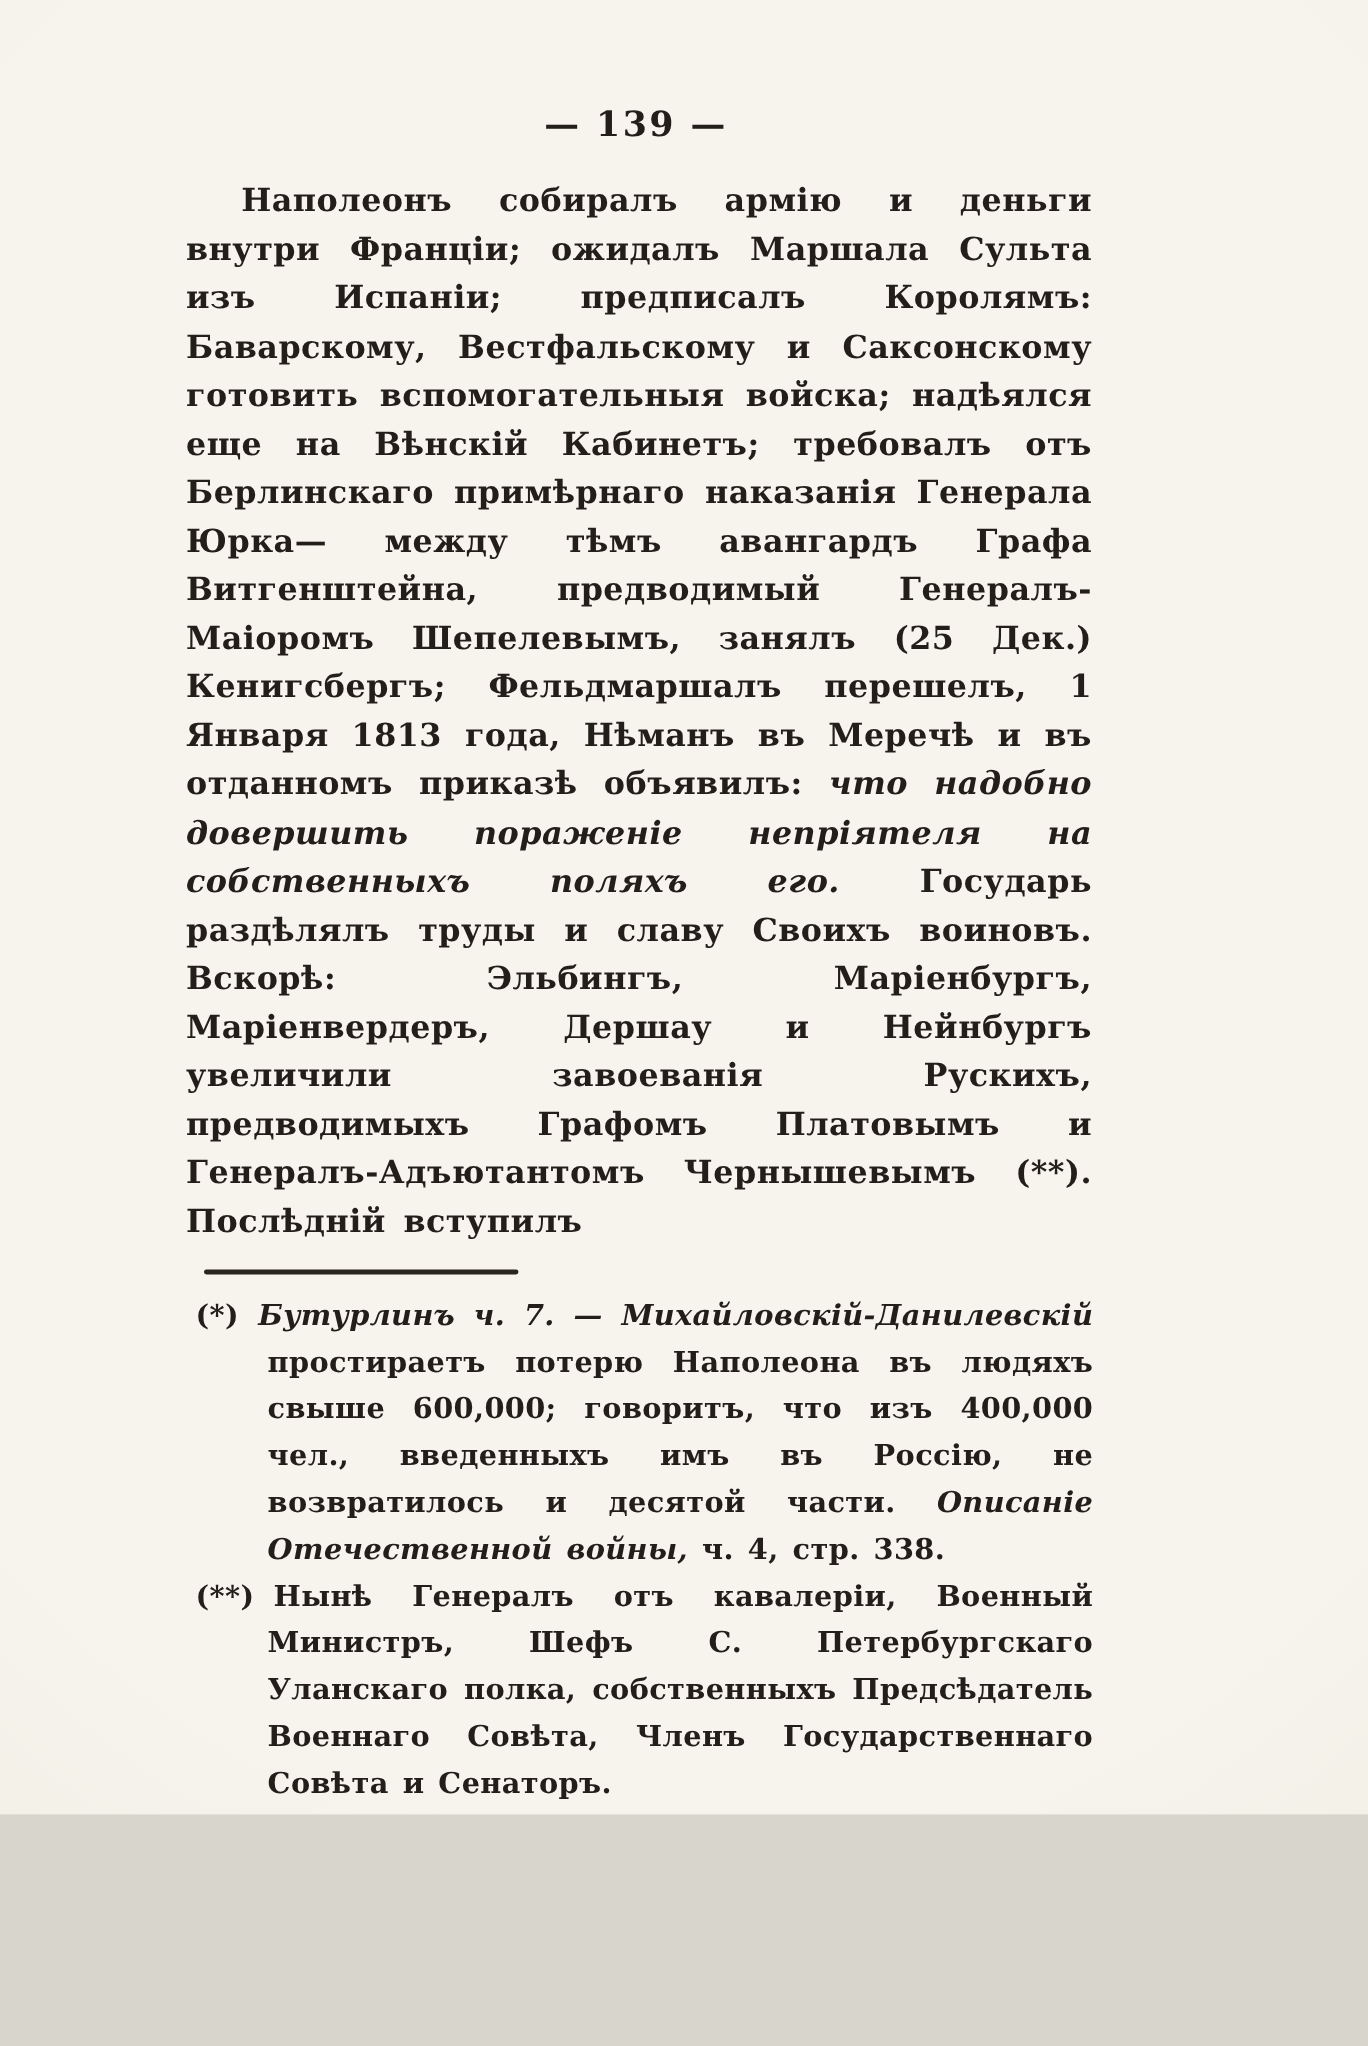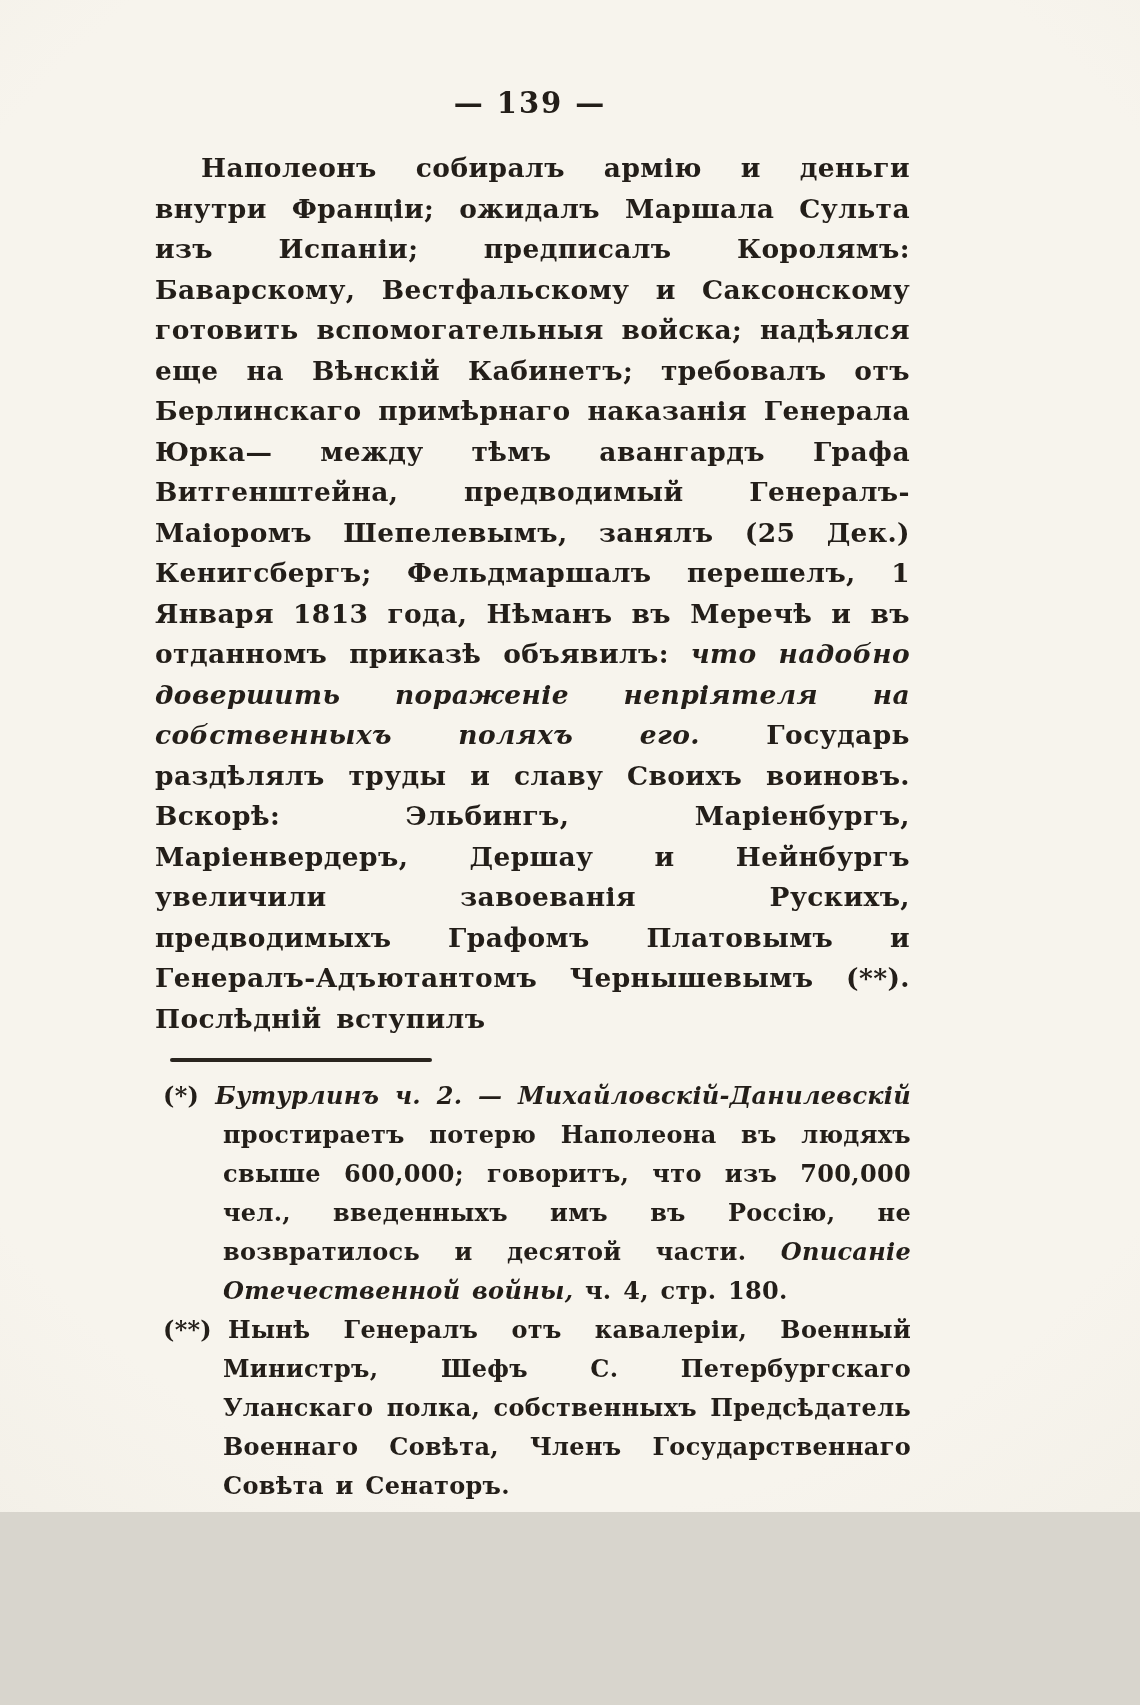--- a/index.html
+++ b/index.html
@@ -81,17 +81,17 @@
 
   <div class="page-number">— 139 —</div>
 
   <div class="main-text">
     <p class="indent"><span>Наполеонъ собиралъ армію и деньги внутри Франціи; ожидалъ Маршала Сульта изъ Испаніи; предписалъ Королямъ: Баварскому, Вестфальскому и Саксонскому готовить вспомогательныя войска; надѣялся еще на Вѣнскій Кабинетъ; требовалъ отъ Берлинскаго примѣрнаго наказанія Генерала Юрка— между тѣмъ авангардъ Графа Витгенштейна, предводимый Генералъ-Маіоромъ Шепелевымъ, занялъ (25 Дек.) Кенигсбергъ; Фельдмаршалъ перешелъ, 1 Января 1813 года, Нѣманъ въ Меречѣ и въ отданномъ приказѣ объявилъ: </span><span class="em">что надобно довершить пораженіе непріятеля на собственныхъ поляхъ его.</span><span> Государь раздѣлялъ труды и славу Своихъ воиновъ. Вскорѣ: Эльбингъ, Маріенбургъ, Маріенвердеръ, Дершау и Нейнбургъ увеличили завоеванія Рускихъ, предводимыхъ Графомъ Платовымъ и Генералъ-Адъютантомъ Чернышевымъ (**). Послѣдній вступилъ</span></p>
   </div>
 
   <div class="footnote-rule"></div>
 
   <div class="footnotes">
-    <p><span class="fn-marker">(*)</span><span><span class="em">Бутурлинъ ч. 2. — Михайловскій-Данилевскій</span><span> простираетъ потерю Наполеона въ людяхъ свыше 600,000; говоритъ, что изъ 700,000 чел., введенныхъ имъ въ Россію, не возвратилось и десятой части. </span><span class="em">Описаніе Отечественной войны,</span><span> ч. 4, стр. 180.</span></span></p>
+    <p><span class="fn-marker">(*)</span><span><span class="em">Бутурлинъ ч. 7. — Михайловскій-Данилевскій</span><span> простираетъ потерю Наполеона въ людяхъ свыше 600,000; говоритъ, что изъ 400,000 чел., введенныхъ имъ въ Россію, не возвратилось и десятой части. </span><span class="em">Описаніе Отечественной войны,</span><span> ч. 4, стр. 338.</span></span></p>
     <p><span class="fn-marker">(**)</span><span><span>Нынѣ Генералъ отъ кавалеріи, Военный Министръ, Шефъ С. Петербургскаго Уланскаго полка, собственныхъ Предсѣдатель Военнаго Совѣта, Членъ Государственнаго Совѣта и Сенаторъ.</span></span></p>
   </div>
 
 </div>
 
 </body></html>

